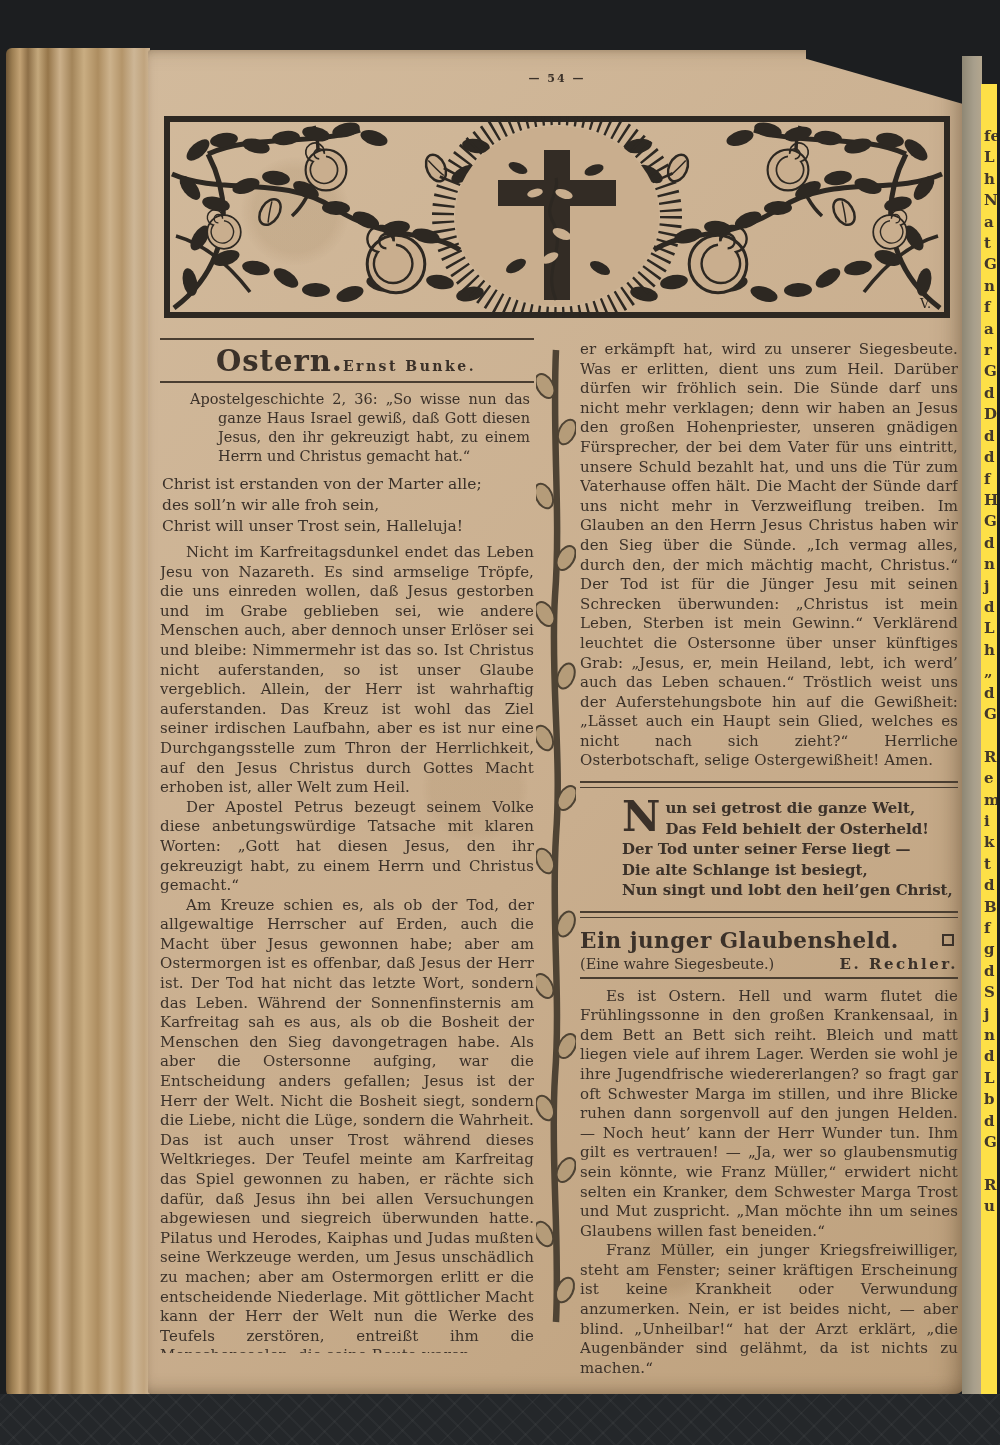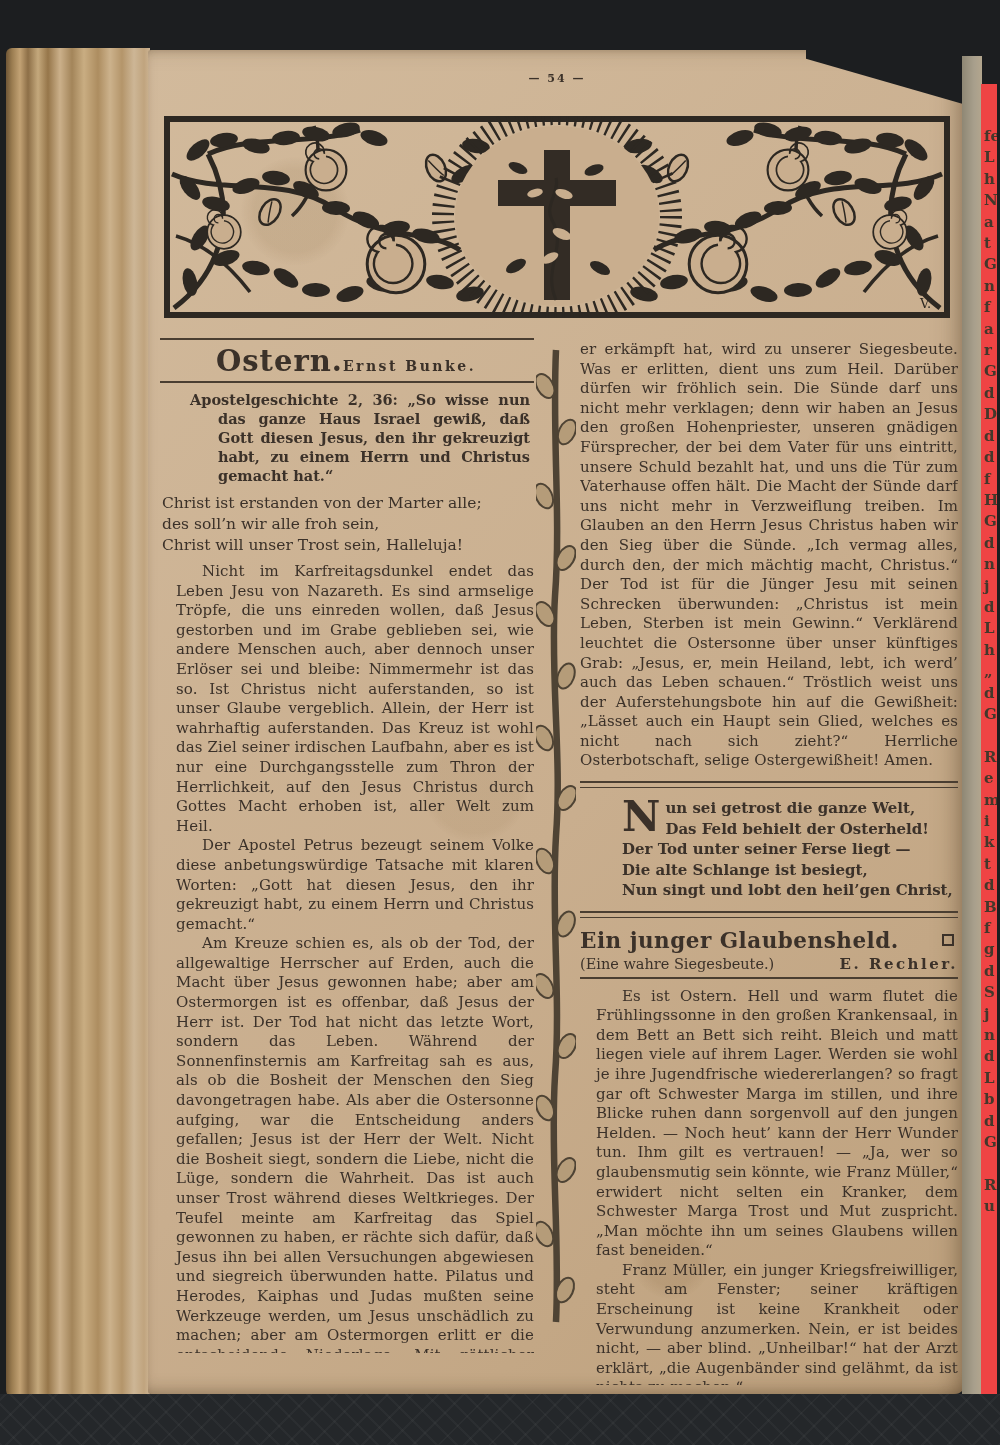--- a/index.html
+++ b/index.html
@@ -49,28 +49,28 @@
 
   .willow{position:absolute;left:388px;top:296px;width:40px;height:980px;}
 
   
   .art-head{display:flex;justify-content:center;align-items:baseline;
     border-top:2px solid var(--ink-soft);border-bottom:2px solid var(--ink-soft);
     padding:7px 2px 5px 0;margin-bottom:7px;}
   .art-title{font-weight:bold;font-size:29px;letter-spacing:1px;line-height:1;}
   .art-author{font-weight:bold;font-size:14px;letter-spacing:2.5px;}
 
-  .scripture{font-weight:bold;font-size:14.5px;line-height:19px;
+  .scripture{font-weight:normal;font-size:14.5px;line-height:19px;
     padding-left:46px;text-indent:-28px;margin:2px 4px 8px 12px;text-align:justify;}
 
   .hymn{font-size:15.5px;line-height:21px;margin:0 0 6px 2px;}
 
   p.body{margin:0;font-size:15px;line-height:19.6px;text-align:justify;
     hyphens:auto;overflow-wrap:break-word;letter-spacing:.1px;}
-  p.ind{text-indent:26px;margin-left:16px;}
+  p.ind{text-indent:26px;}
 
   .rule-heavy{height:4px;border-top:2px solid var(--ink-soft);
     border-bottom:1.5px solid var(--ink-soft);margin:10px 0;}
   .rule-thin{height:2px;background:var(--ink-soft);margin:4px 0 8px;}
 
   
   .poem{font-weight:bold;font-size:15px;line-height:20.5px;margin:10px 0 8px 42px;}
   .dropcap{float:left;font-size:42px;line-height:34px;font-weight:bold;
     padding-right:5px;margin-top:2px;}
 
@@ -82,21 +82,21 @@
   .art2-sub{font-size:14.5px;}
   .art2-author{font-weight:bold;font-size:15px;letter-spacing:2.5px;}
 
   
   .dark-wedge{position:absolute;left:806px;top:42px;width:164px;height:64px;
     background:var(--cover);
     clip-path:polygon(0 0,100% 0,100% 100%,0 26%);}
   .gutter{position:absolute;left:962px;top:56px;width:20px;height:1340px;
     background:linear-gradient(90deg,#8e8774,#a89f8c 60%,#b3a68e);}
   .next-page{position:absolute;left:981px;top:84px;width:16px;height:1322px;
-    background:#ef4444;overflow:hidden;}
+    background:#fde047;overflow:hidden;}
   .frags{margin-top:42px;padding-left:3px;font-weight:bold;font-size:15px;
     line-height:21.4px;color:#43382b;white-space:pre-line;}
 
   .bottom-cover{position:absolute;left:0;top:1394px;width:1000px;height:51px;
     background:
       repeating-linear-gradient(45deg, rgba(255,255,255,.03) 0 2px, transparent 2px 14px),
       repeating-linear-gradient(-45deg, rgba(255,255,255,.03) 0 2px, transparent 2px 18px),
       #24272a;}
 </style>
 </head>

